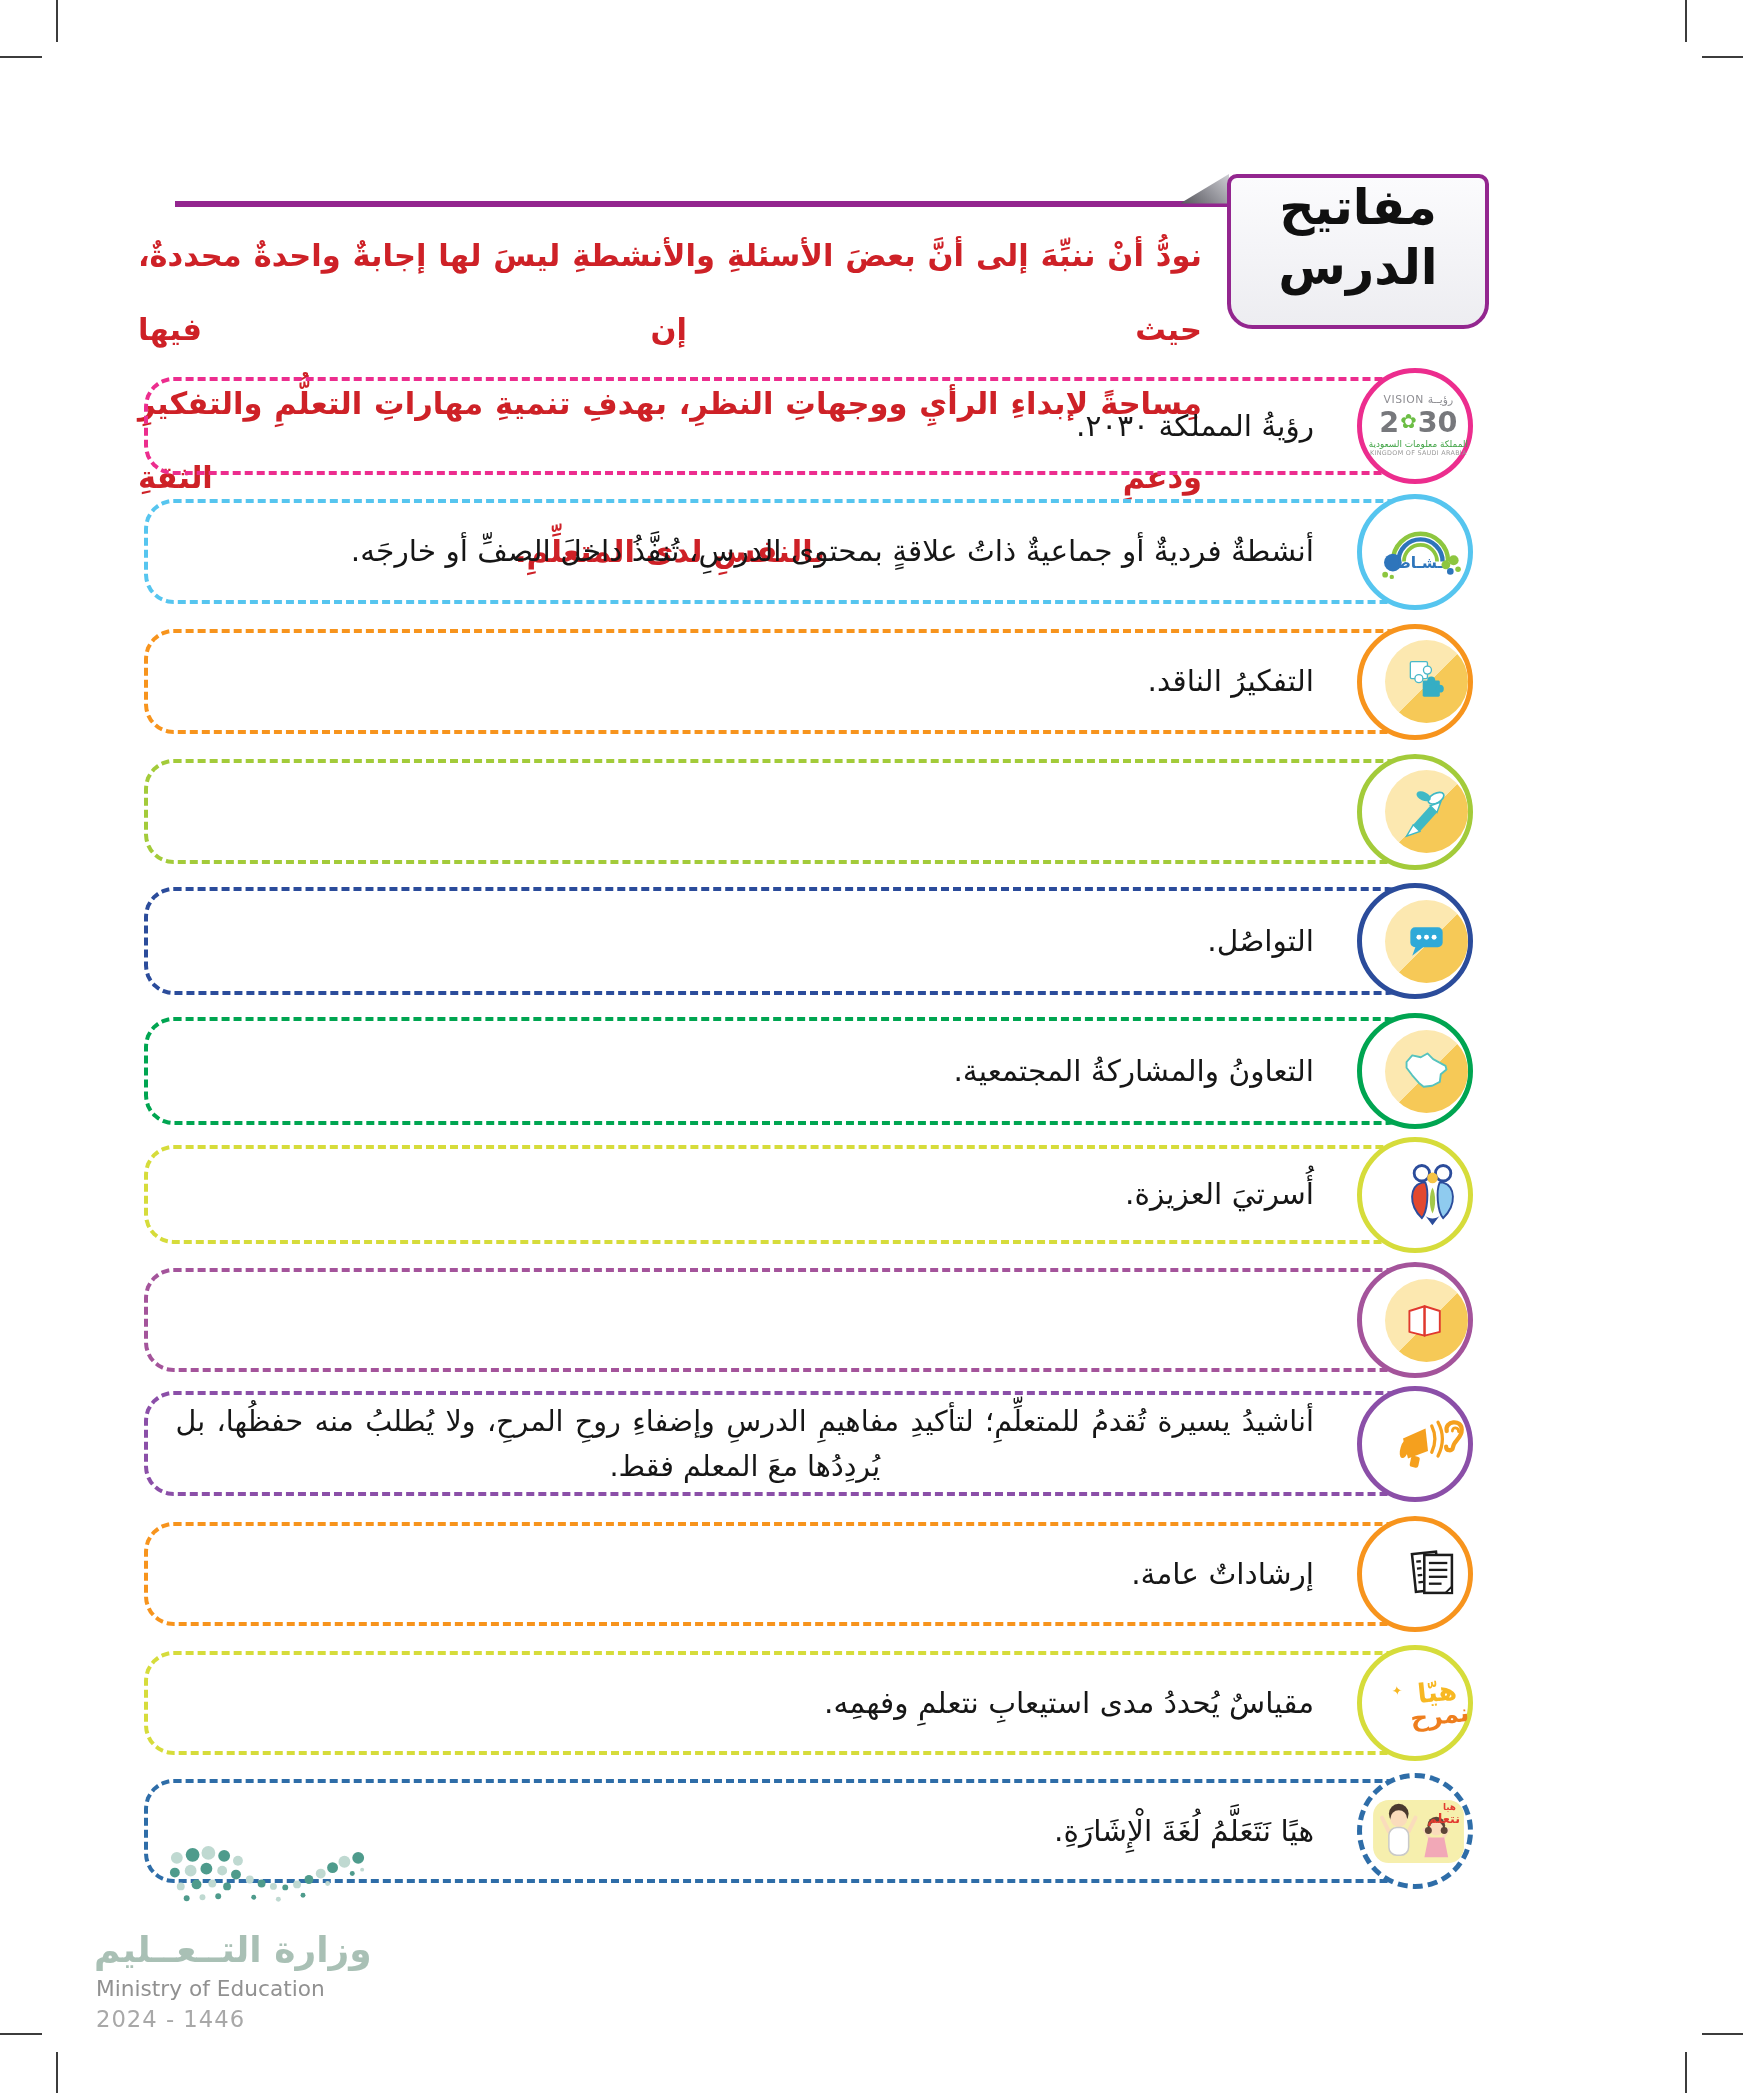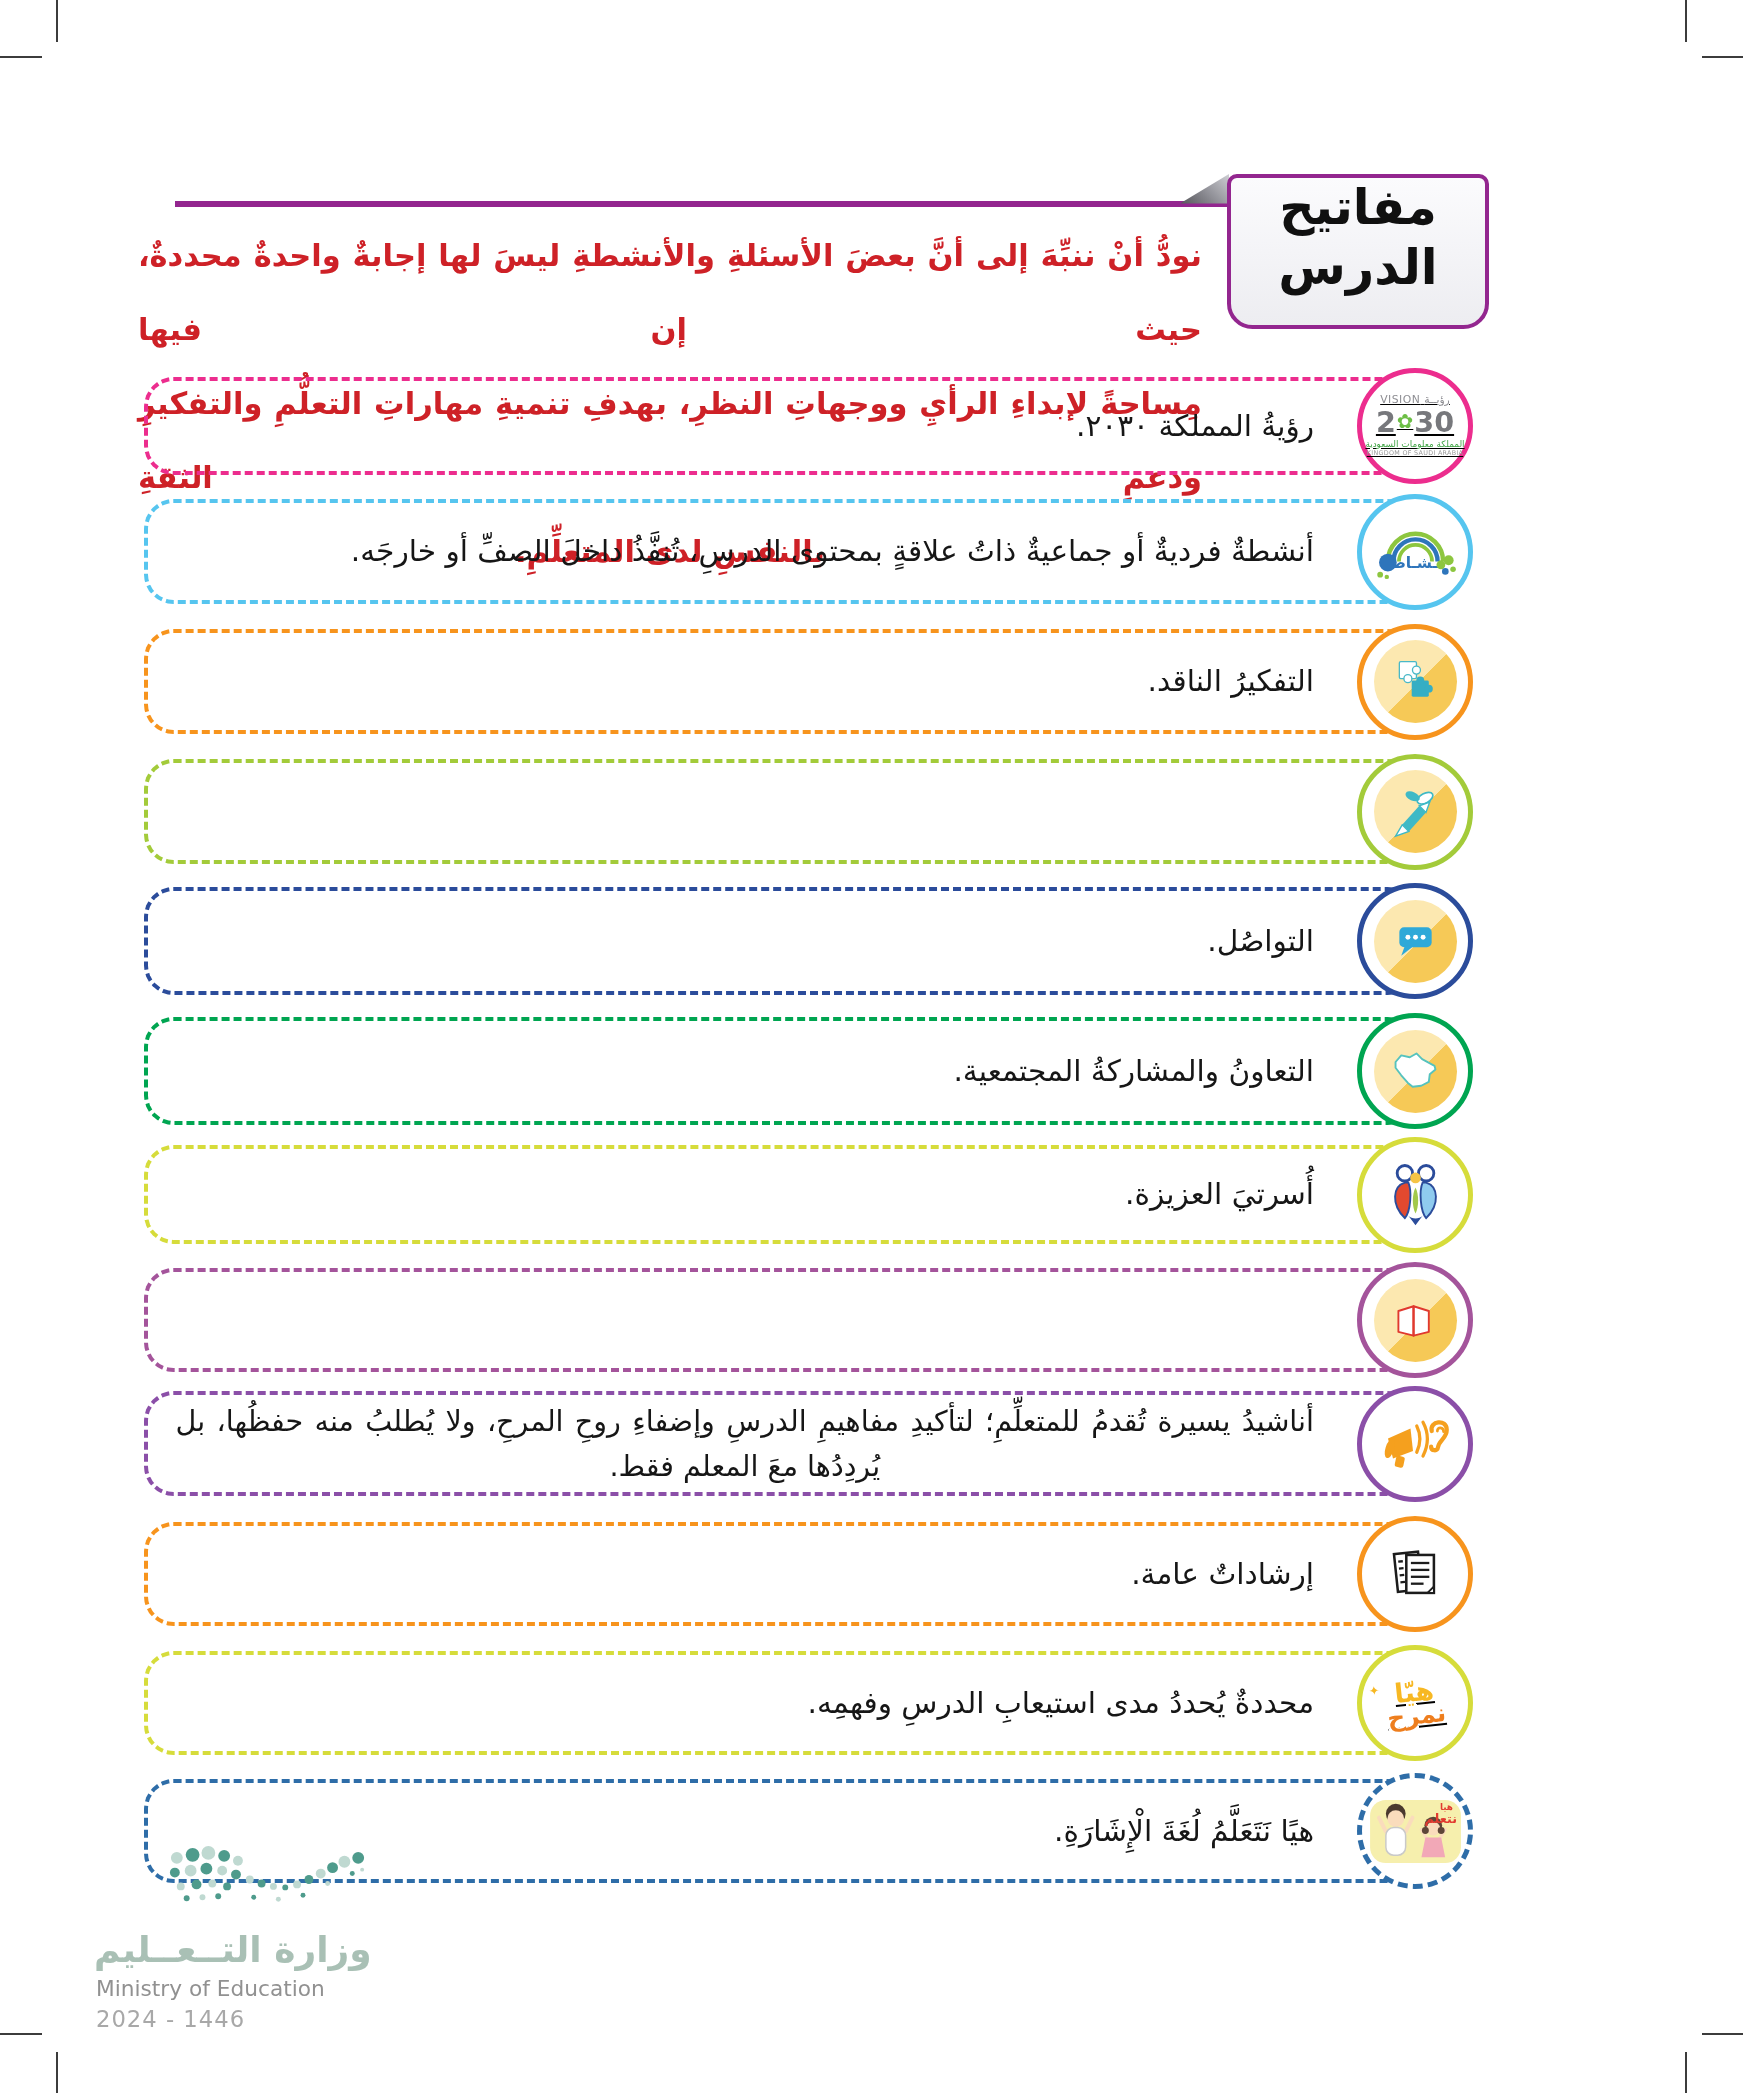--- a/index.html
+++ b/index.html
@@ -37,21 +37,21 @@
   }
   .keybox .label{
     flex:1;direction:rtl;text-align:right;font-weight:400;font-size:29.6px;color:#161616;
     padding:0 99px 0 69px;line-height:1.5;
   }
   .keybox .label.para{text-align:justify;text-align-last:center;padding:0 99px 0 27.6px;line-height:1.55;font-size:28.6px;}
   .icon-wrap{
     position:absolute;right:-60px;top:50%;transform:translateY(-50%);
     width:116px;height:116px;border-radius:50%;background:#fff;
     border:5.9px solid var(--c);box-sizing:border-box;
-    display:flex;align-items:center;justify-content:center;z-index:2;text-decoration:underline;
+    display:flex;align-items:center;justify-content:flex-end;z-index:2;
   }
   .icon-wrap.dashed{border-style:dashed;}
   .disc{
     width:83px;height:83px;border-radius:50%;
     background:linear-gradient(135deg,#FCE8B0 52%,#F6C957 52%);
     display:flex;align-items:center;justify-content:center;overflow:hidden;flex:none;
   }
 
   
   .vision{display:flex;flex-direction:column;align-items:center;line-height:1;}
@@ -247,21 +247,21 @@
       <line x1="26" y1="20" x2="42" y2="20" stroke="#1c1c1c" stroke-width="2"></line>
       <line x1="26" y1="26" x2="42" y2="26" stroke="#1c1c1c" stroke-width="2"></line>
       <line x1="26" y1="32" x2="42" y2="32" stroke="#1c1c1c" stroke-width="2"></line>
       <line x1="26" y1="38" x2="37" y2="38" stroke="#1c1c1c" stroke-width="2"></line>
       <polygon points="46,46 40.5,46 46,40.5" fill="#fff" stroke="#1c1c1c" stroke-width="1.6"></polygon>
     </svg>
   </div>
 </section>
 
 <section class="keybox" style="--c:#D6DC3B;top:1651px;height:104px;">
-  <div class="label" dir="rtl">محددةٌ يُحددُ مدى استيعابِ الدرسِ وفهمِه.</div>
+  <div class="label" dir="rtl">مقياسٌ يُحددُ مدى استيعابِ نتعلمِ وفهمِه.</div>
   <div class="icon-wrap">
     <div class="fun">
       <span class="spark"></span>
       <div class="w1">هيّا</div>
       <div class="w2">نمرح</div>
     </div>
   </div>
 </section>
 
 <section class="keybox" style="--c:#2E6DA8;top:1779px;height:104px;">

